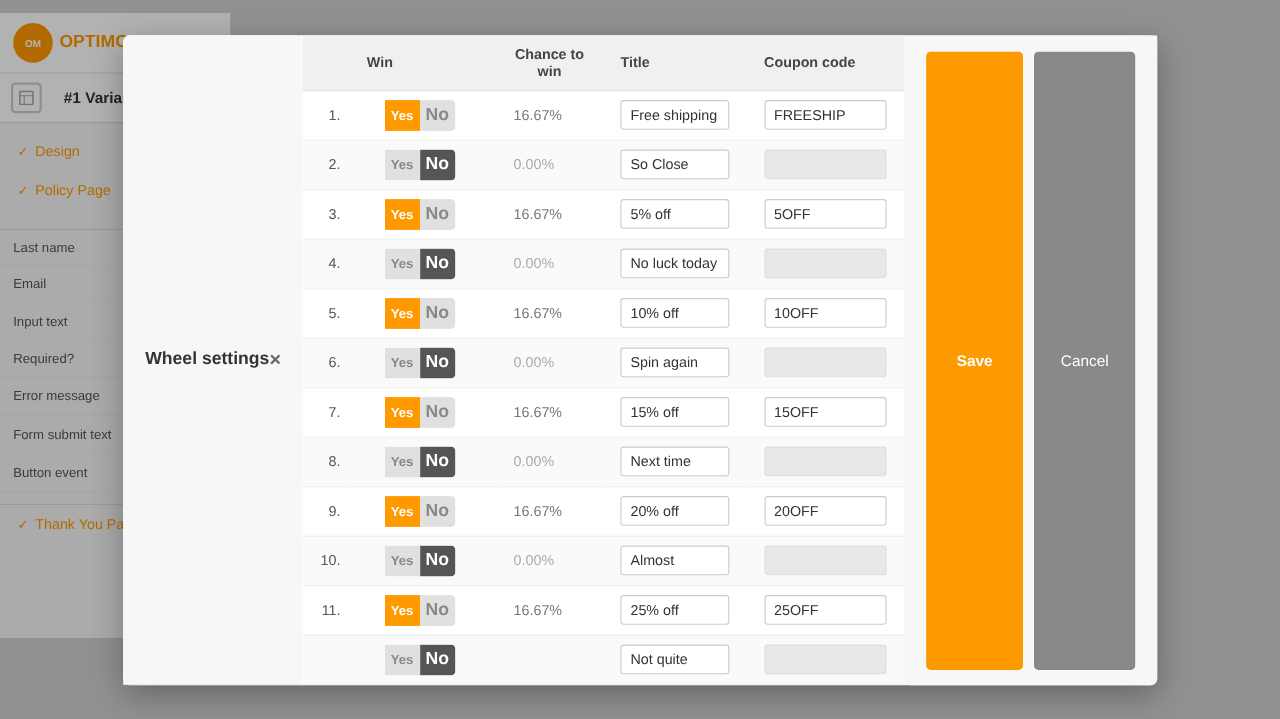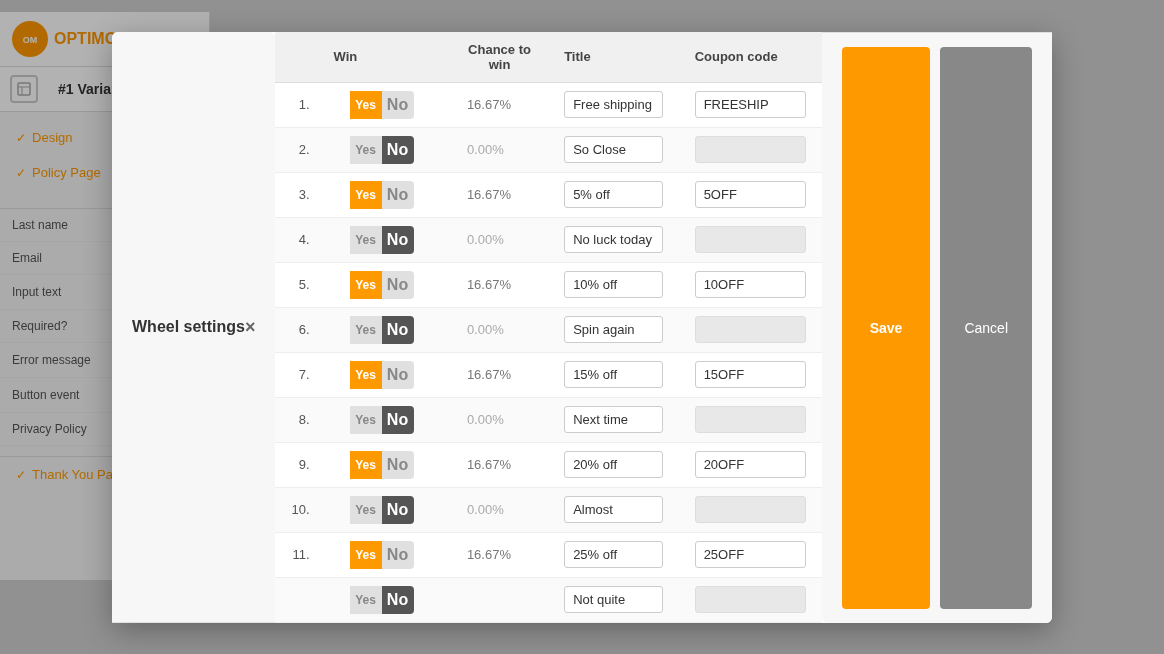--- a/index.html
+++ b/index.html
@@ -347,26 +347,26 @@
     </div>
     <div class="field-row">
       <span>Required?</span>
       <span class="toggle-pill">On</span>
     </div>
     <div class="field-row">
       <span>Error message</span>
       <span class="field-input-preview">Please e</span>
     </div>
     <div class="field-row">
+      <span>Form submit text</span>
+      <span class="field-input-preview">Spin!</span>
+    </div>
+    <div class="field-row">
       <span>Button event</span>
       <span class="field-input-preview">Thank Yo</span>
-    </div>
-    <div class="field-row">
-      <span>Privacy Policy</span>
-      <span class="toggle-pill" style="background:#999">On</span>
     </div>
   </div>
   <div class="sidebar-item active" style="margin-top:10px; border-top:1px solid #ddd; padding-top:10px;">
     <span class="checkmark">✓</span>
     <span>Thank You Page</span>
   </div>
 </div>
 
 <div class="modal-overlay">
   <div class="modal">

